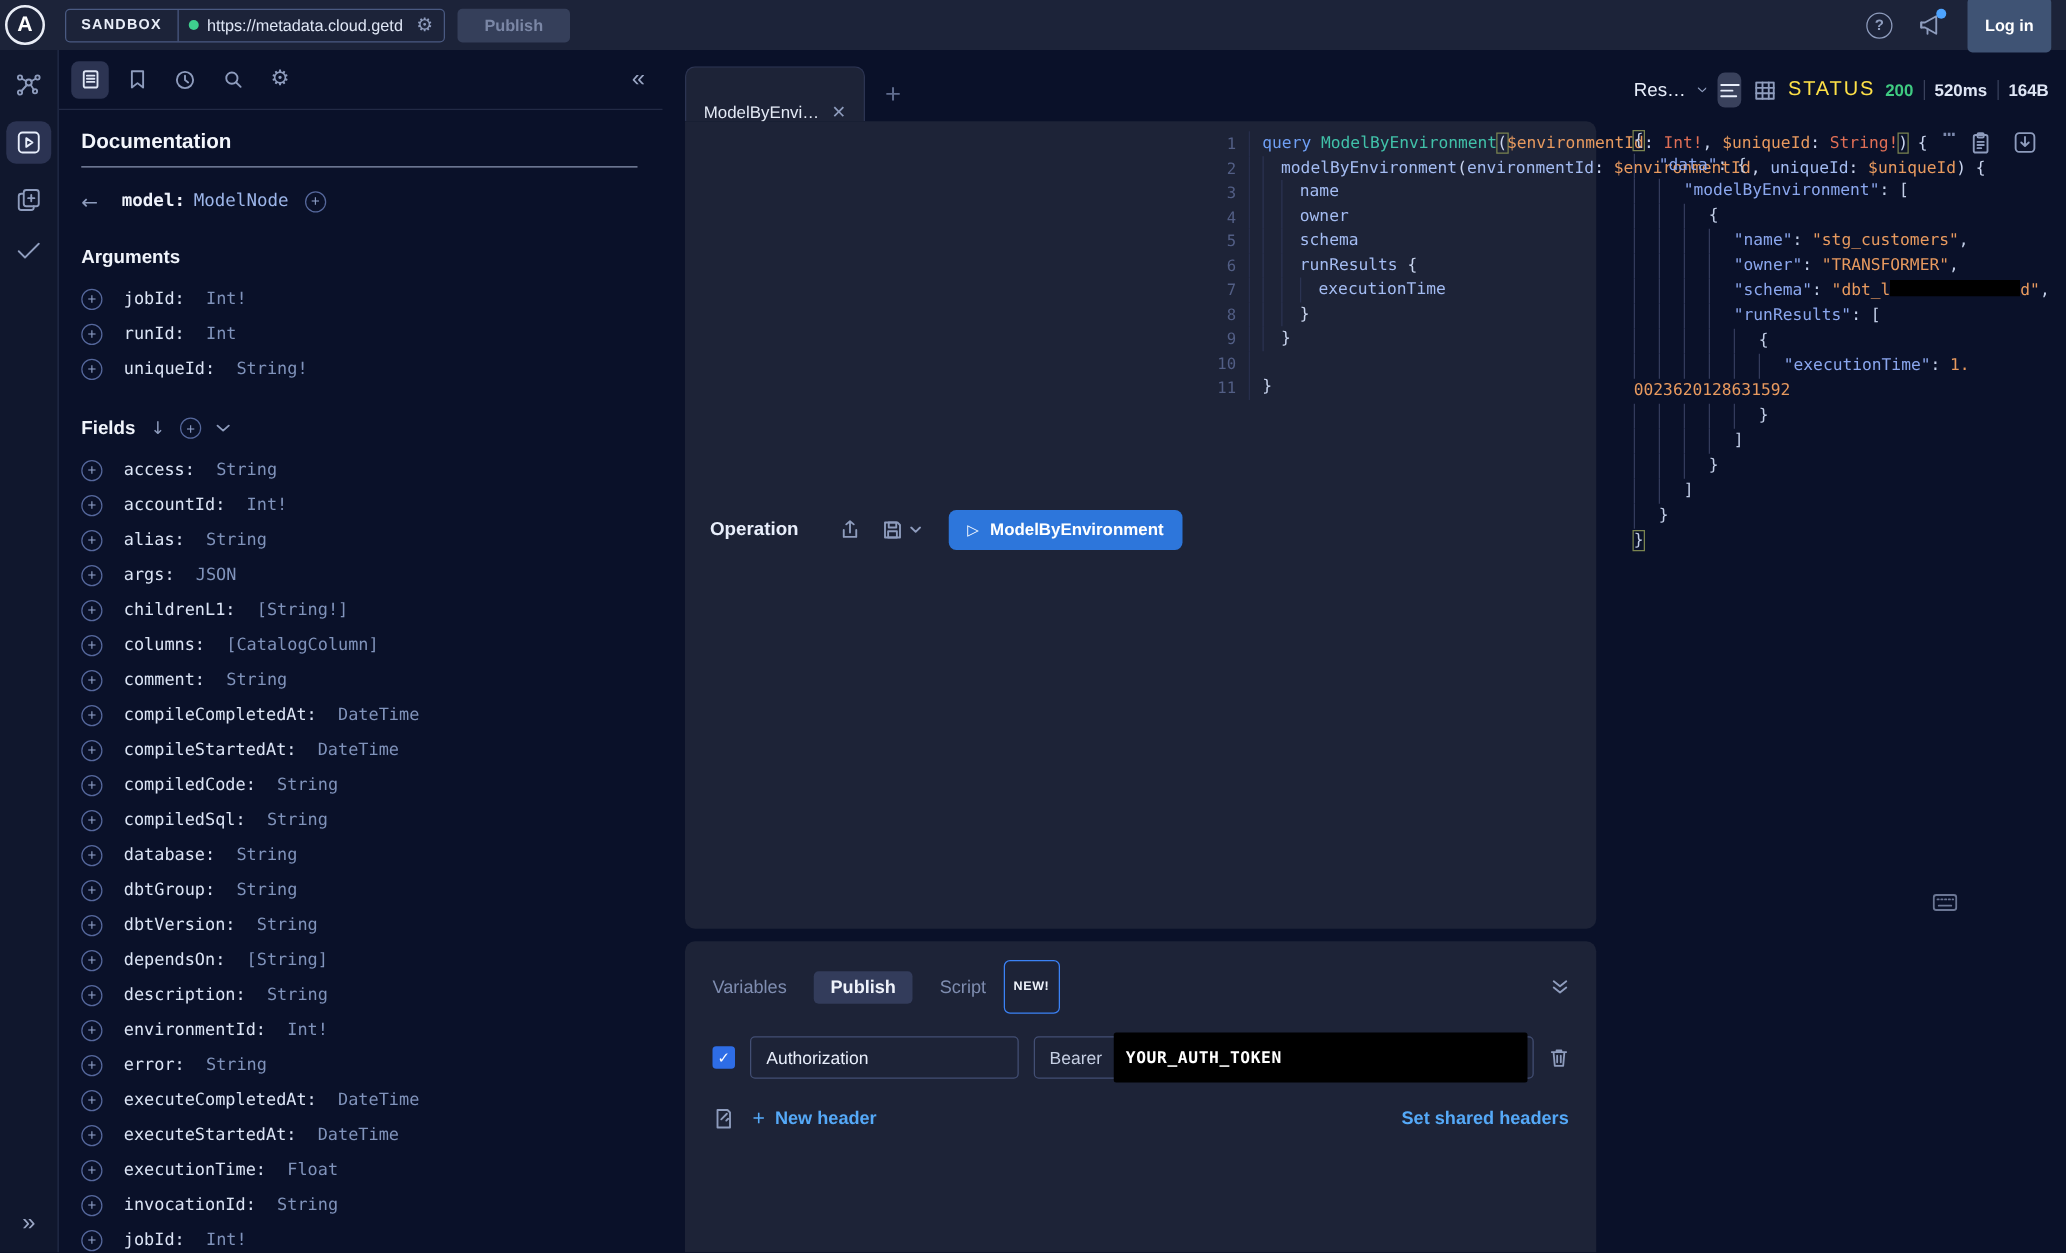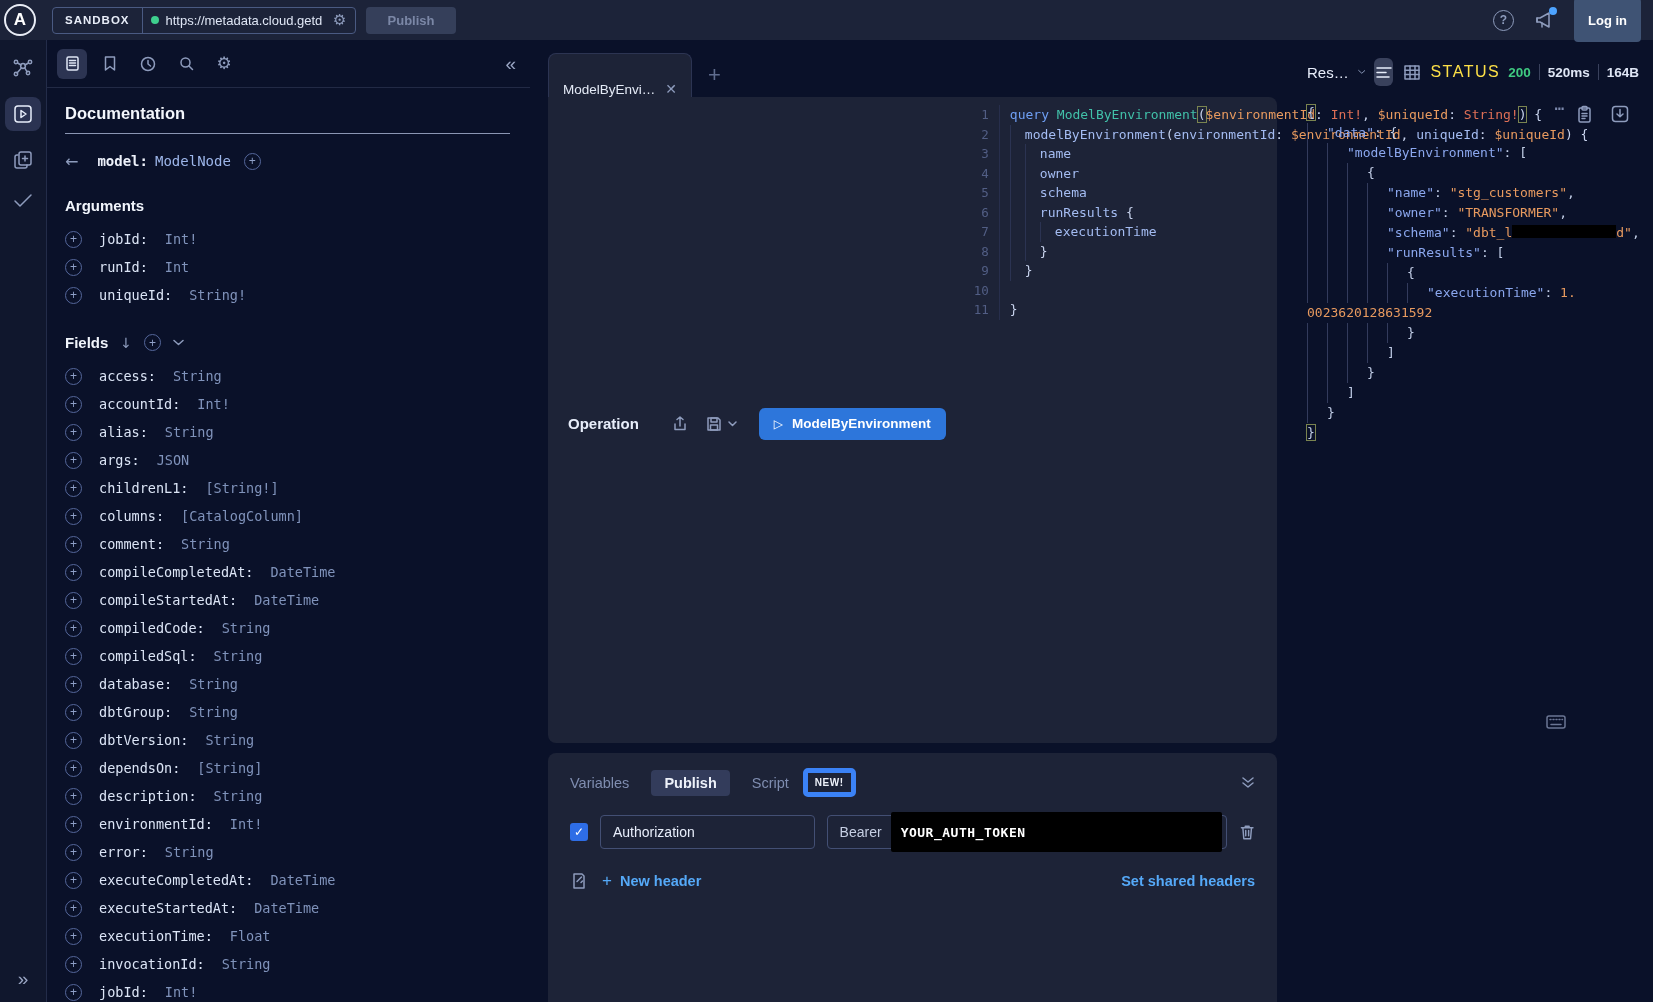--- a/index.html
+++ b/index.html
@@ -97,21 +97,21 @@
   .tk-ind{display:inline-block;width:15px;border-left:1px solid #2b3352;height:19.5px;vertical-align:top}
   .more-menu{position:absolute;top:2px;right:22px;color:#7c89ad;font-size:17px;letter-spacing:2px}
   .kbd-icon{position:absolute;bottom:14px;right:22px}
 
   
   .bottom-panel{margin-top:10px;background:var(--panel_bg);border-radius:8px 8px 0 0;flex:1;display:flex;
     flex-direction:column;min-height:0}
   .bp-tabs{display:flex;align-items:center;gap:22px;padding:15px 22px 8px 22px}
   .bp-tab{font-size:14.5px;color:#7f8db0}
   .bp-tab.active{background:#333c5b;border-radius:4px;padding:5px 13px;font-weight:bold;color:#eef2fa}
-  .new-badge{border:5px solid #3b82f6;border-radius:5px;padding:4px 7px;font-size:10px;font-weight:bold;
+  .new-badge{border:1px solid #3b82f6;border-radius:5px;padding:15px 7px;font-size:10px;font-weight:bold;
     letter-spacing:.5px;color:#eef2fa;margin-left:-8px}
   .bp-spacer{flex:1}
   .bp-row{display:flex;align-items:center;gap:12px;padding:10px 22px 0 22px}
   .checkbox{width:18px;height:18px;background:var(--checkbox_blue);border-radius:3px;display:flex;align-items:center;
     justify-content:center;color:#fff;font-size:12px;flex:none}
   .hdr-key{width:222px;height:34px;background:transparent;border:1px solid #434f74;border-radius:4px;
     padding:0 12px;font-size:14px;color:#e8eefb;font-family:"Liberation Sans",sans-serif}
   .hdr-val{width:415px;height:34px;border:1px solid #434f74;border-radius:4px;display:flex;align-items:center;
     gap:9px;padding:0 4px 0 12px}
   .bearer-label{font-size:14px;color:#c6cfe3;flex:none}

